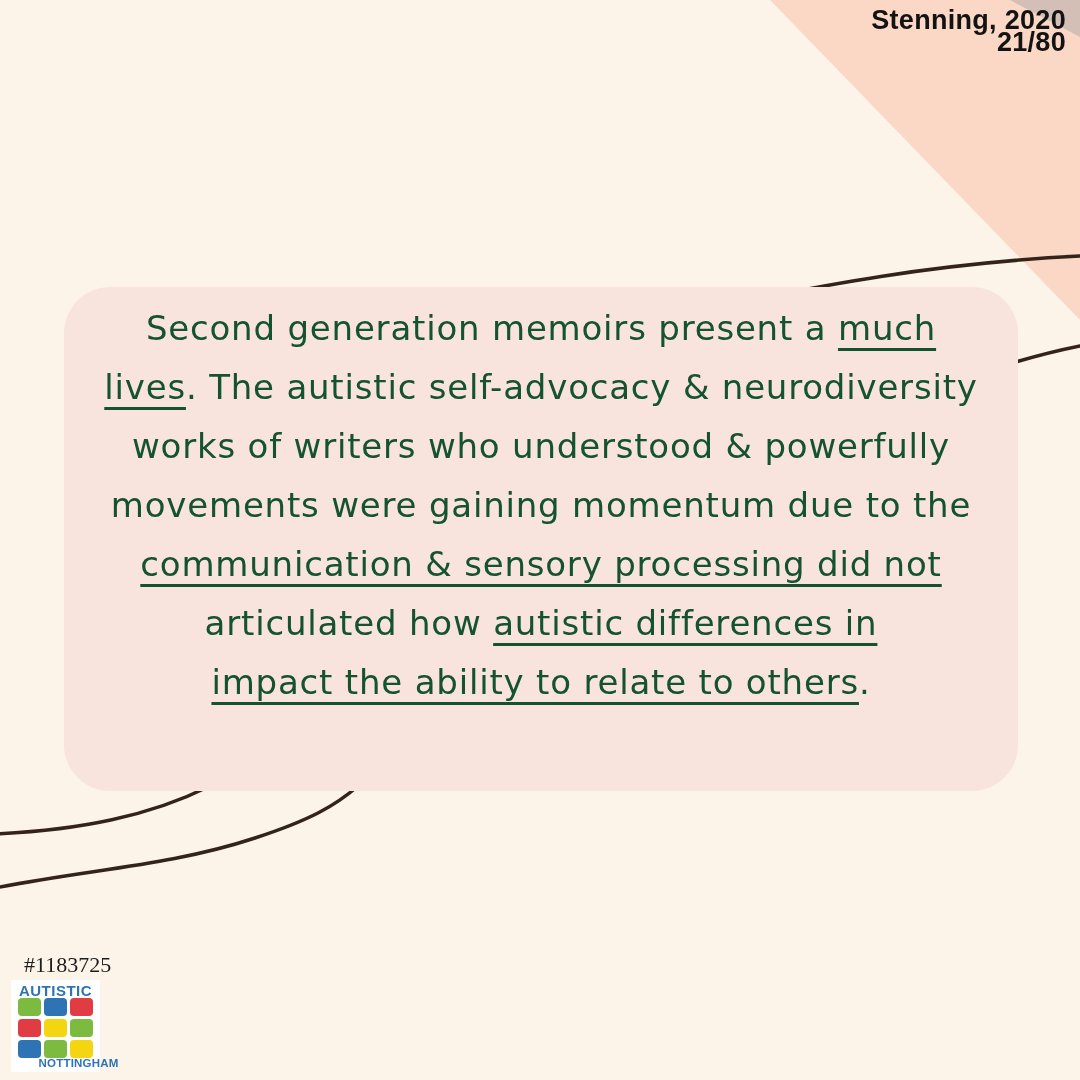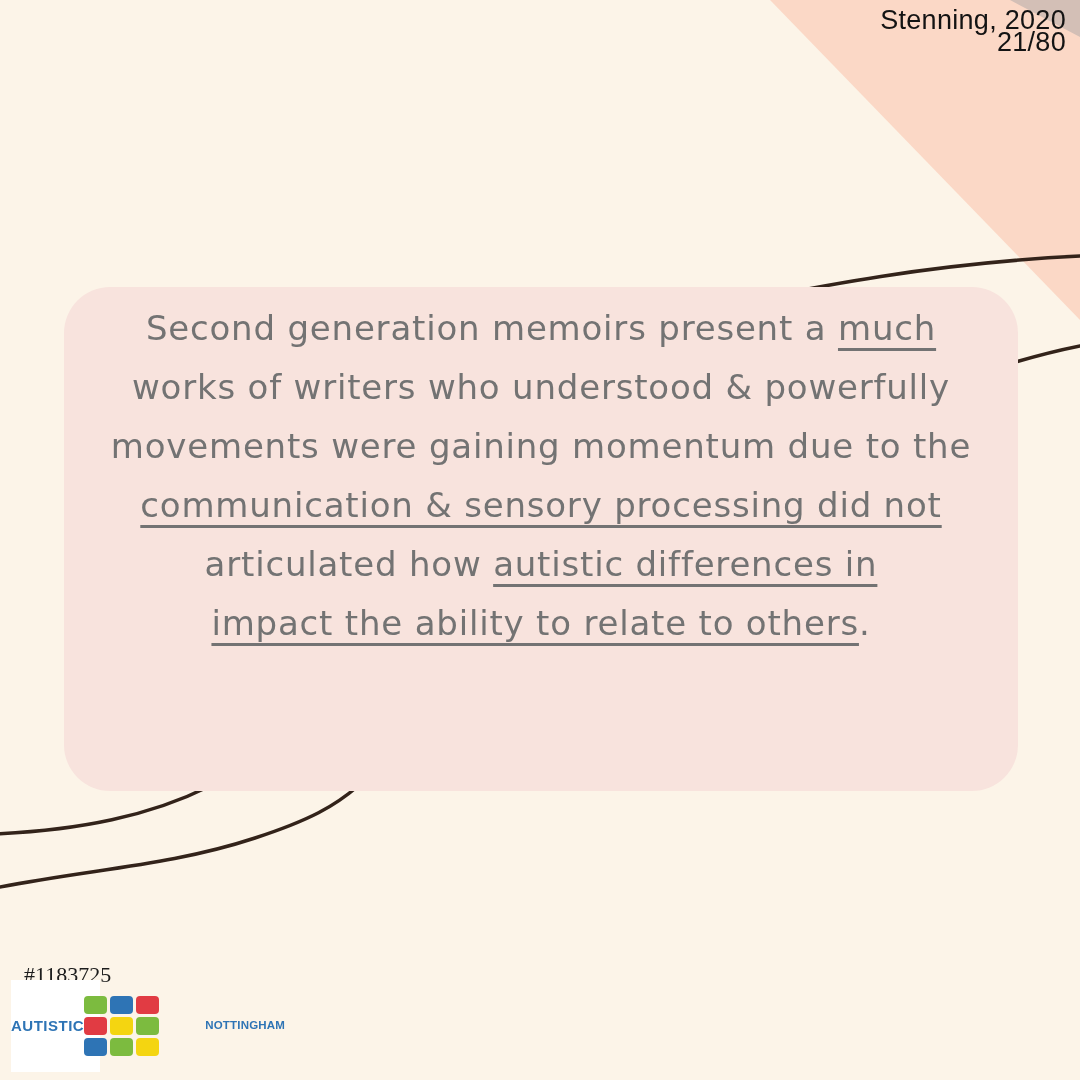--- a/index.html
+++ b/index.html
@@ -23,21 +23,21 @@
     z-index: 1;
   }
   .citation-block {
     position: absolute;
     top: 9px;
     right: 14px;
     z-index: 5;
     text-align: right;
     color: #131313;
     font-family: "Liberation Sans", sans-serif;
-    font-weight: 400;
+    font-weight: 700;
     font-size: 27px;
     line-height: 22px;
     letter-spacing: 0.3px;
   }
   .quote-box {
     position: absolute;
     left: 64px;
     top: 287px;
     width: 954px;
     height: 504px;
@@ -46,55 +46,56 @@
     z-index: 3;
   }
   .quote-text {
     position: absolute;
     left: 0;
     top: 12px;
     width: 100%;
     padding: 0 10px;
     box-sizing: border-box;
     text-align: center;
-    color: #737373;
+    color: #14532d;
     font-size: 34px;
     line-height: 59px;
     letter-spacing: 0.8px;
   }
   .quote-line { white-space: nowrap; }
   .quote-line .u {
     text-decoration: underline;
     text-decoration-thickness: 3px;
     text-underline-offset: 8px;
     text-decoration-skip-ink: none;
   }
   .logo-area {
     position: absolute;
     left: 0;
     bottom: 0;
     z-index: 5;
   }
   .member-number {
     position: absolute;
     left: 24px;
-    bottom: 92px;
+    bottom: 102px;
     font-family: "Liberation Serif", serif;
     font-size: 22px;
     color: #1c1c1c;
     white-space: nowrap;
   }
   .logo-box {
     position: absolute;
     left: 11px;
     bottom: 8px;
     width: 89px;
     height: 92px;
     background: #ffffff;
     display: flex;
+    flex-direction: column;
     align-items: center;
     justify-content: space-between;
     padding: 3px 0 4px 0;
     box-sizing: border-box;
   }
   .logo-word {
     font-family: "Liberation Sans", sans-serif;
     font-weight: 700;
     color: #2e74b5;
     line-height: 1;
@@ -124,20 +125,21 @@
   </svg>
 
   <div class="citation-block">
     <div>Stenning, 2020</div>
     <div>21/80</div>
   </div>
 
   <div class="quote-box">
     <div class="quote-text" id="quote-text">
         <div class="quote-line"><span>Second generation memoirs present a </span><span class="u">much</span></div>
+        <div class="quote-line"><span class="u">lives</span><span>. The autistic self-advocacy &amp; neurodiversity</span></div>
         <div class="quote-line"><span>works of writers who understood &amp; powerfully</span></div>
         <div class="quote-line"><span>movements were gaining momentum due to the</span></div>
         <div class="quote-line"><span class="u">communication &amp; sensory processing did not</span></div>
         <div class="quote-line"><span>articulated how </span><span class="u">autistic differences in</span></div>
         <div class="quote-line"><span class="u">impact the ability to relate to others</span><span>.</span></div>
       </div>
   </div>
 
   <div class="logo-area">
     <div class="member-number">#1183725</div>

